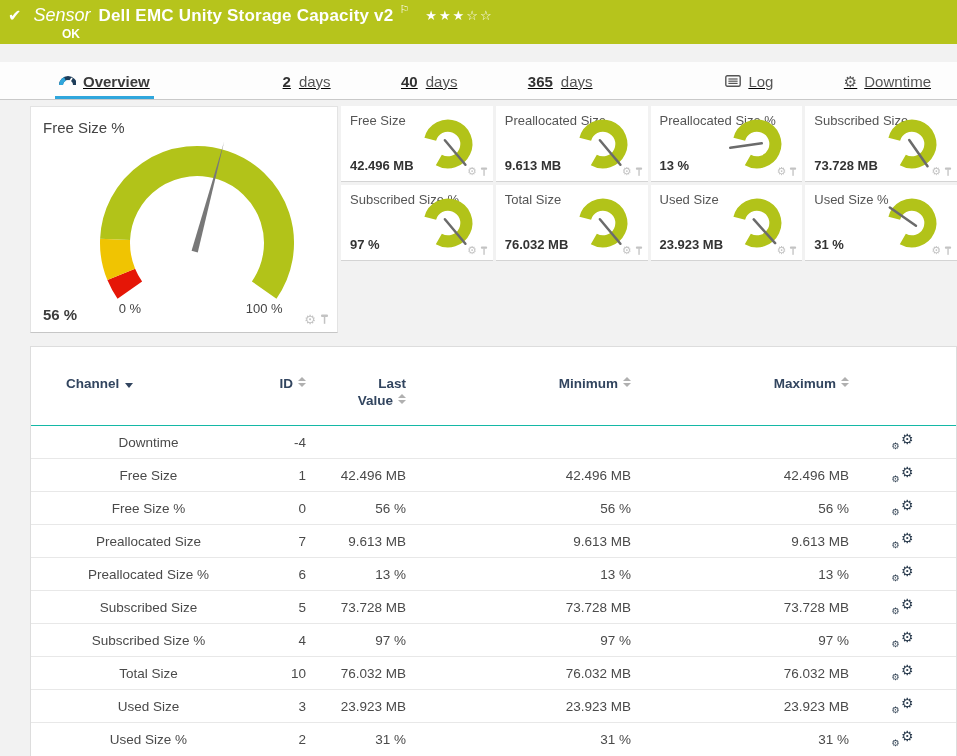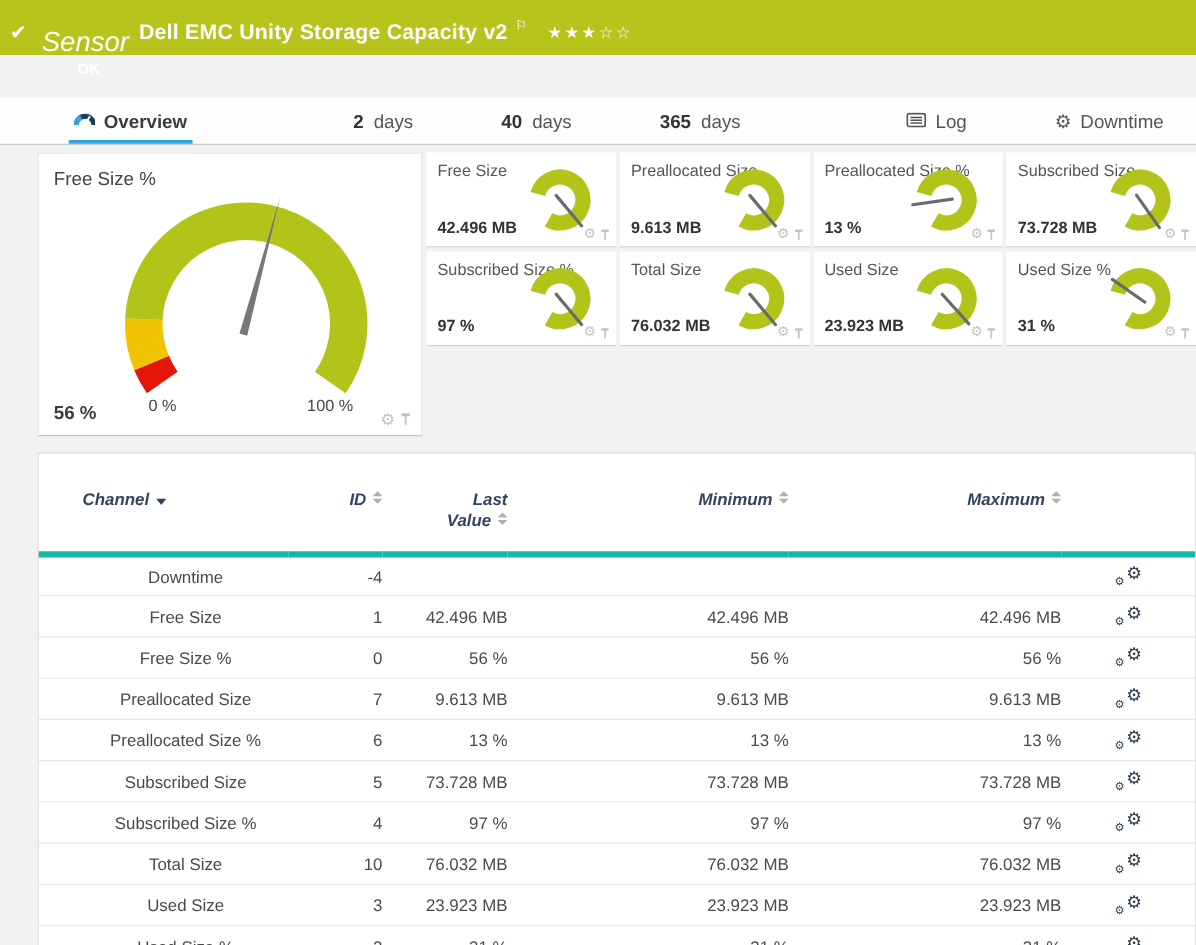--- a/index.html
+++ b/index.html
@@ -3,28 +3,28 @@
 <meta charset="utf-8">
 <style>
   * { margin:0; padding:0; box-sizing:border-box; }
   html,body { width:957px; height:756px; overflow:hidden;
     font-family:"Liberation Sans","DejaVu Sans",sans-serif; background:#f2f2f2; }
 
   
   .banner { height:44px; background:#b6c41c; color:#fff; padding:5px 10px 0 8px; }
   .banner-line1 { display:flex; align-items:center; gap:8px; }
   .check { font-size:16px; font-weight:bold; }
-  .sensor-word { font-style:italic; font-size:22px; margin-left:4px;margin-top:16px; }
+  .sensor-word { font-style:italic; font-size:18px; margin-left:4px; }
   .sensor-title { font-size:17px; font-weight:bold; letter-spacing:.2px; }
   .flag { font-size:11px; position:relative; top:-6px; left:-2px; }
   .stars { font-size:13px; letter-spacing:2px; margin-left:6px; }
   .status-ok { font-size:12px; font-weight:bold; margin:1px 0 0 54px; }
 
   
-  .tabbar-wrap { background:#f2f2f2; padding-top:34px; }
+  .tabbar-wrap { background:#f2f2f2; padding-top:18px;text-decoration:underline; }
   .tabbar { background:#fdfdfd; border-bottom:1px solid #c9c9c9; display:flex;
     align-items:flex-end; padding:0 22px 0 55px; height:38px; }
   .tab { display:flex; align-items:center; gap:7px; font-size:15px; color:#555;
     padding:8px 4px 9px 4px; cursor:pointer; white-space:nowrap; }
   .tab.active { border-bottom:3px solid #2fa6dc; padding-bottom:6px; color:#3c3c3c; font-weight:bold; }
   .tab .num { font-weight:bold; color:#333; margin-right:1px; }
   .tab-spacer { flex:1; }
   .ticon { display:inline-block; color:#555; }
   .gear-glyph { font-size:15px; line-height:1; color:#555; }
 
@@ -54,21 +54,21 @@
   
   .table-panel { margin:13px 0 0 30px; background:#fff; border:1px solid #ddd;
     border-bottom:none; min-height:420px; padding:14px 0 0 0; }
   table.channels { width:100%; border-collapse:collapse; table-layout:fixed; }
   .channels th { font-size:13.5px; color:#32455f; font-weight:bold; text-align:right;
     vertical-align:top; padding:14px 0 16px 0; line-height:17px; }
   .channels th.h-channel { text-align:left; padding-left:35px; }
   .channels td { font-size:13.5px; color:#4a4a4a; text-align:right; padding:0;
     border-top:1px solid #e8e8e8; height:33px; white-space:nowrap; }
   .channels td.c-channel { text-align:center; padding-left:35px; }
-  .channels thead th { border-bottom:5px solid #14b8a6;font-style:italic; }
+  .channels thead th { border-bottom:1px solid #14b8a6; }
   .col-channel{width:200px;} .col-id{width:75px;} .col-last{width:100px;}
   .col-min{width:225px;} .col-max{width:218px;} .col-act{width:auto;}
   .c-action { text-align:center !important; }
 
   .sort { display:inline-block; width:8px; height:11px; position:relative; margin-left:5px; }
   .sort::before { content:""; position:absolute; top:0; left:0; border-left:4px solid transparent;
     border-right:4px solid transparent; border-bottom:4px solid #b0b0b0; }
   .sort::after { content:""; position:absolute; bottom:1px; left:0; border-left:4px solid transparent;
     border-right:4px solid transparent; border-top:4px solid #b0b0b0; }
   .sort-desc { display:inline-block; width:0; height:0; border-left:4px solid transparent;

